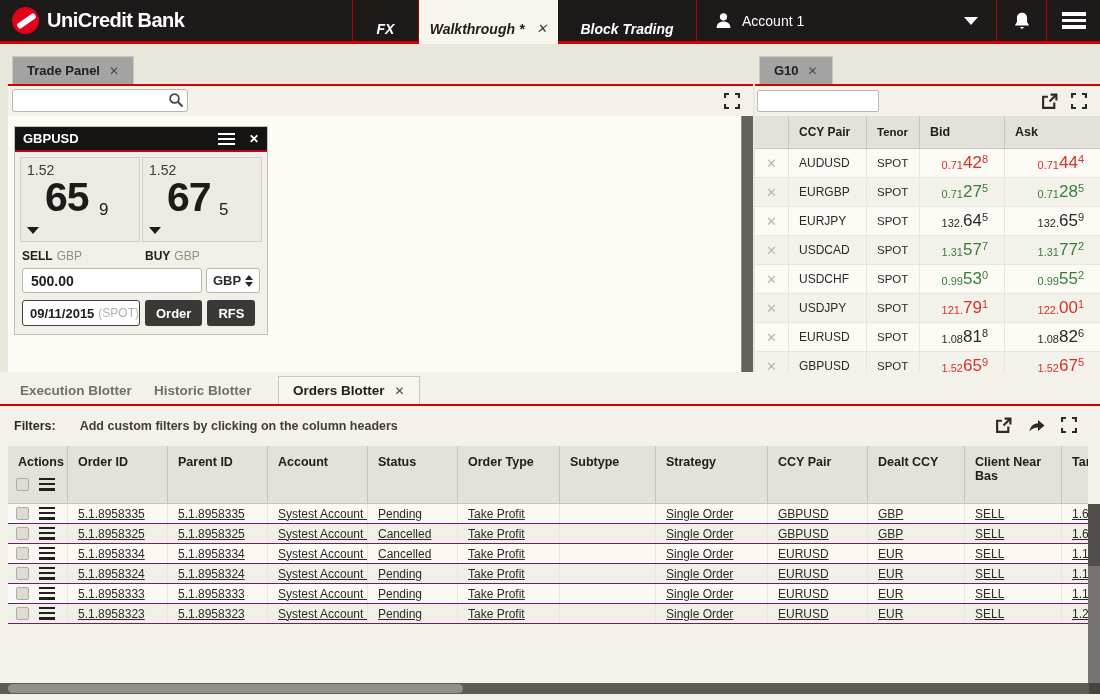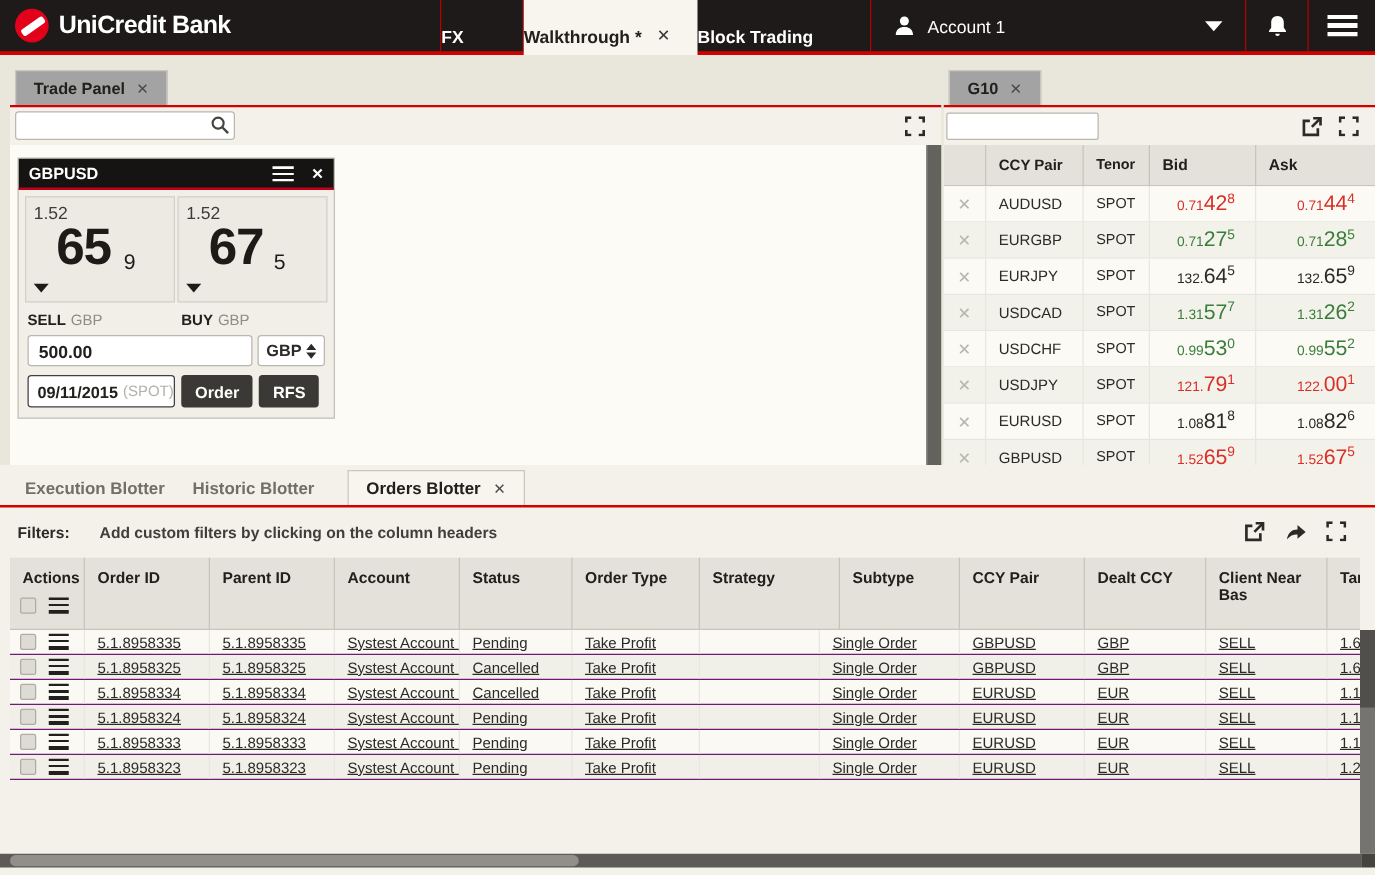--- a/index.html
+++ b/index.html
@@ -7,21 +7,21 @@
   body { font-family:"Liberation Sans", sans-serif; background:#e9e7db; color:#2b2a27; overflow:hidden; }
   .app { position:relative; width:1100px; height:700px; }
 
   
   .topbar { position:absolute; top:0; left:0; width:1100px; height:44px; background:#1d1a19; border-bottom:3px solid #d30000; }
   .logo { position:absolute; left:12px; top:7px; display:flex; align-items:center; gap:8px; }
   .logo-mark { width:27px; height:27px; border-radius:50%; background:#e2001a; position:relative; overflow:hidden; }
   .logo-mark::before { content:""; position:absolute; left:4px; top:11px; width:21px; height:6px; background:#fff; transform:rotate(-35deg); border-radius:2px; }
   .logo-text { color:#fff; font-size:20px; font-weight:bold; letter-spacing:-0.5px; }
   .topsep { position:absolute; top:0; width:1px; height:41px; background:#b50000; }
-  .toptab { position:absolute; top:0; height:57px; display:flex; align-items:center; justify-content:flex-start; color:#fff; font-size:14px; font-weight:bold; cursor:pointer; }
+  .toptab { position:absolute; top:0; height:57px; display:flex; align-items:center; justify-content:center; color:#fff; font-size:14px; font-weight:bold; cursor:pointer;font-style:italic; }
   .toptab.active { background:#f7f5ee; color:#21201d; }
   .toptab .tclose { margin-left:12px; font-size:13px; color:#3b3a36; font-weight:normal; }
   .acct { position:absolute; left:697px; top:0; width:299px; height:41px; display:flex; align-items:center; color:#ffffff; font-size:14px; }
   .acct .person { margin-left:18px; margin-right:10px; }
   .acct .caret { position:absolute; right:18px; width:0; height:0; border-left:7px solid transparent; border-right:7px solid transparent; border-top:8px solid #fff; }
   .icobox { position:absolute; top:0; height:41px; display:flex; align-items:center; justify-content:center; }
   .bars { display:inline-block; width:14px; height:12px; background:linear-gradient(to bottom,currentColor 0 2px,transparent 2px 5px,currentColor 5px 7px,transparent 7px 10px,currentColor 10px 12px); }
   .bars.big { width:24px; height:17px; background:linear-gradient(to bottom,currentColor 0 3.5px,transparent 3.5px 6.8px,currentColor 6.8px 10.2px,transparent 10.2px 13.5px,currentColor 13.5px 17px); }
 
   
@@ -330,21 +330,21 @@
               <span class="cell cx">✕</span>
               <span class="cell cpair">USDCAD</span>
               <span class="cell ctenor">SPOT</span>
               <span class="cell cprice cbid" style="color: rgb(58, 125, 58);">
                 <span class="pp">1.31</span>
                 <span class="pb">57</span>
                 <span class="ps">7</span>
               </span>
               <span class="cell cprice cask" style="color: rgb(58, 125, 58); border-right: none;">
                 <span class="pp">1.31</span>
-                <span class="pb">26</span>
+                <span class="pb">77</span>
                 <span class="ps">2</span>
               </span>
             </div>
             <div class="g10-row">
               <span class="cell cx">✕</span>
               <span class="cell cpair">USDCHF</span>
               <span class="cell ctenor">SPOT</span>
               <span class="cell cprice cbid" style="color: rgb(58, 125, 58);">
                 <span class="pp">0.99</span>
                 <span class="pb">53</span>
@@ -452,22 +452,22 @@
           <span class="act-inner">
             <span class="chk"></span>
             <span class="bars" style="color:#21201d;width:16px;height:13px"></span>
           </span>
         </div>
         <div class="bh w-oid">Order ID</div>
         <div class="bh w-pid">Parent ID</div>
         <div class="bh w-acc">Account</div>
         <div class="bh w-st">Status</div>
         <div class="bh w-ot">Order Type</div>
+        <div class="bh w-sub">Subtype</div>
         <div class="bh w-str">Strategy</div>
-        <div class="bh w-sub">Subtype</div>
         <div class="bh w-ccy">CCY Pair</div>
         <div class="bh w-dc">Dealt CCY</div>
         <div class="bh w-cnb">Client Near Bas</div>
         <div class="bh w-tg">Targ</div>
       </div>
       <div>
           <div class="brow">
             <div class="bc w-act act-cell">
               <span class="chk"></span>
               <span class="bars" style="color: rgb(33, 32, 29); width: 16px; height: 13px;"></span>

